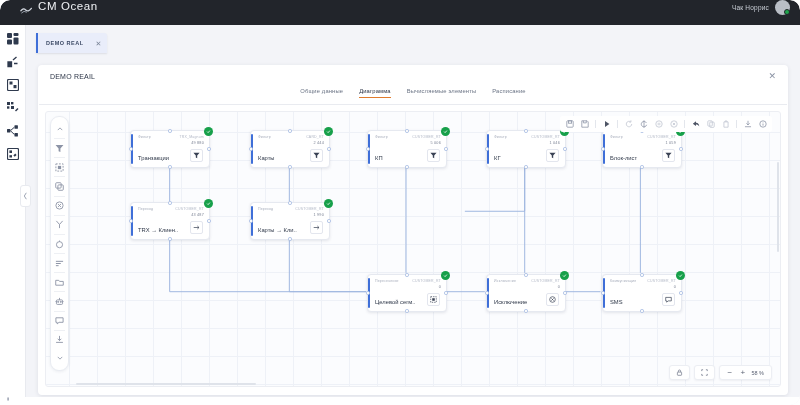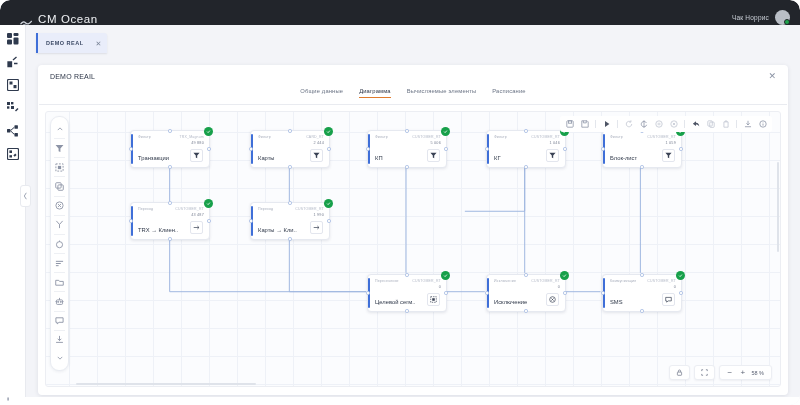--- a/index.html
+++ b/index.html
@@ -17,21 +17,21 @@
     overflow: hidden;
   }
 
   
   .topbar {
     position: absolute; left: 0; top: 0;
     width: 800px; height: 25px;
     background: #22252b;
     border-top-left-radius: 10px;
     border-top-right-radius: 10px;
-    display: flex; align-items: flex-end;
+    display: flex; align-items: flex-start;
     padding: 0 10px 0 20px;
   }
   .brand { display: flex; align-items: center; gap: 5px; }
   .brand-logo { width: 13px; height: 10px; position: relative; }
   .brand-name {
     color: #eef0f3; font-size: 11.5px; letter-spacing: 0.6px;
     font-weight: 400;
   }
   .topbar-right { margin-left: auto; display: flex; align-items: center; gap: 6px; }
   .user-name { color: #c9ced6; font-size: 6.5px; letter-spacing: .2px; }

